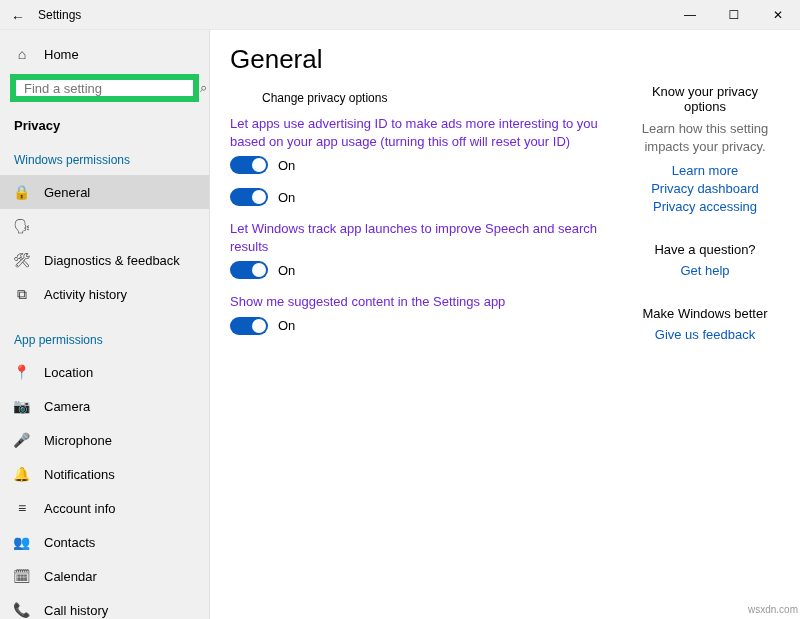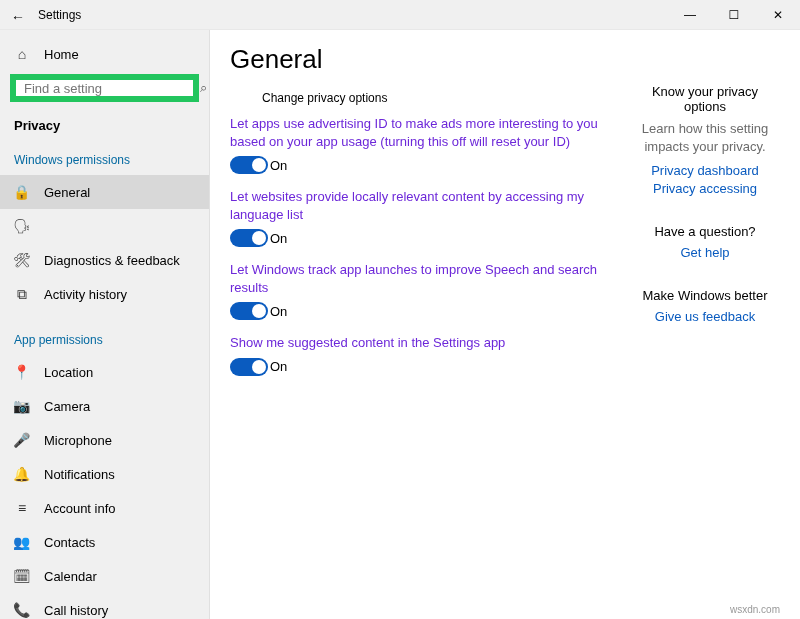--- a/index.html
+++ b/index.html
@@ -102,21 +102,21 @@
     margin-bottom: 10px;
     margin-left: 32px;
   }
   .option-block { margin-bottom: 14px; }
   .option-desc {
     font-size: 13px;
     line-height: 1.35;
     margin-bottom: 6px;
     color: #6d28d9;
   }
-  .toggle-row { display: flex; align-items: center; gap: 2px; }
+  .toggle-row { display: flex; align-items: center; gap: 10px; }
   .toggle {
     width: 38px; height: 18px; border-radius: 10px;
     background: #0a5bbf;
     position: relative;
     cursor: pointer;
   }
   .toggle .knob {
     position: absolute; right: 2px; top: 2px;
     width: 14px; height: 14px; border-radius: 50%;
     background: #fff;
@@ -142,21 +142,21 @@
   .link {
     color: #0a5bbf;
     cursor: pointer;
     font-size: 13px;
     display: block;
     margin-bottom: 3px;
   }
   .help-group { margin-bottom: 28px; text-align: center; }
   .watermark {
     position: absolute;
-    right: 18px;
+    right: 0;
     bottom: 4px;
     font-size: 10px;
     color: #999;
     background: #fff;
     padding: 0 2px;
   }
 </style>
 </head>
 <body>
 
@@ -244,21 +244,20 @@
           <div class="option-block">
             <div class="option-desc">Let apps use advertising ID to make ads more interesting to you based on your app usage (turning this off will reset your ID)</div>
             <div class="toggle-row">
               <div class="toggle">
                 <div class="knob"></div>
               </div>
               <span class="toggle-label">On</span>
             </div>
           </div>
           <div class="option-block">
-            <div class="option-desc">Let websites provide locally relevant content by accessing my language list</div>
             <div class="toggle-row">
               <div class="toggle">
                 <div class="knob"></div>
               </div>
               <span class="toggle-label">On</span>
             </div>
           </div>
           <div class="option-block">
             <div class="option-desc">Let Windows track app launches to improve Speech and search results</div>
             <div class="toggle-row">
@@ -277,20 +276,21 @@
               <span class="toggle-label">On</span>
             </div>
           </div>
         </div>
     </div>
     <div class="help-panel">
       <div id="help-groups">
           <div class="help-group">
             <div class="help-heading">Know your privacy options</div>
             <div class="help-sub">Learn how this setting impacts your privacy.</div>
+            <span class="link">Learn more</span>
             <span class="link">Privacy dashboard</span>
             <span class="link">Privacy accessing</span>
           </div>
           <div class="help-group">
             <div class="help-heading">Have a question?</div>
             <span class="link">Get help</span>
           </div>
           <div class="help-group">
             <div class="help-heading">Make Windows better</div>
             <span class="link">Give us feedback</span>

